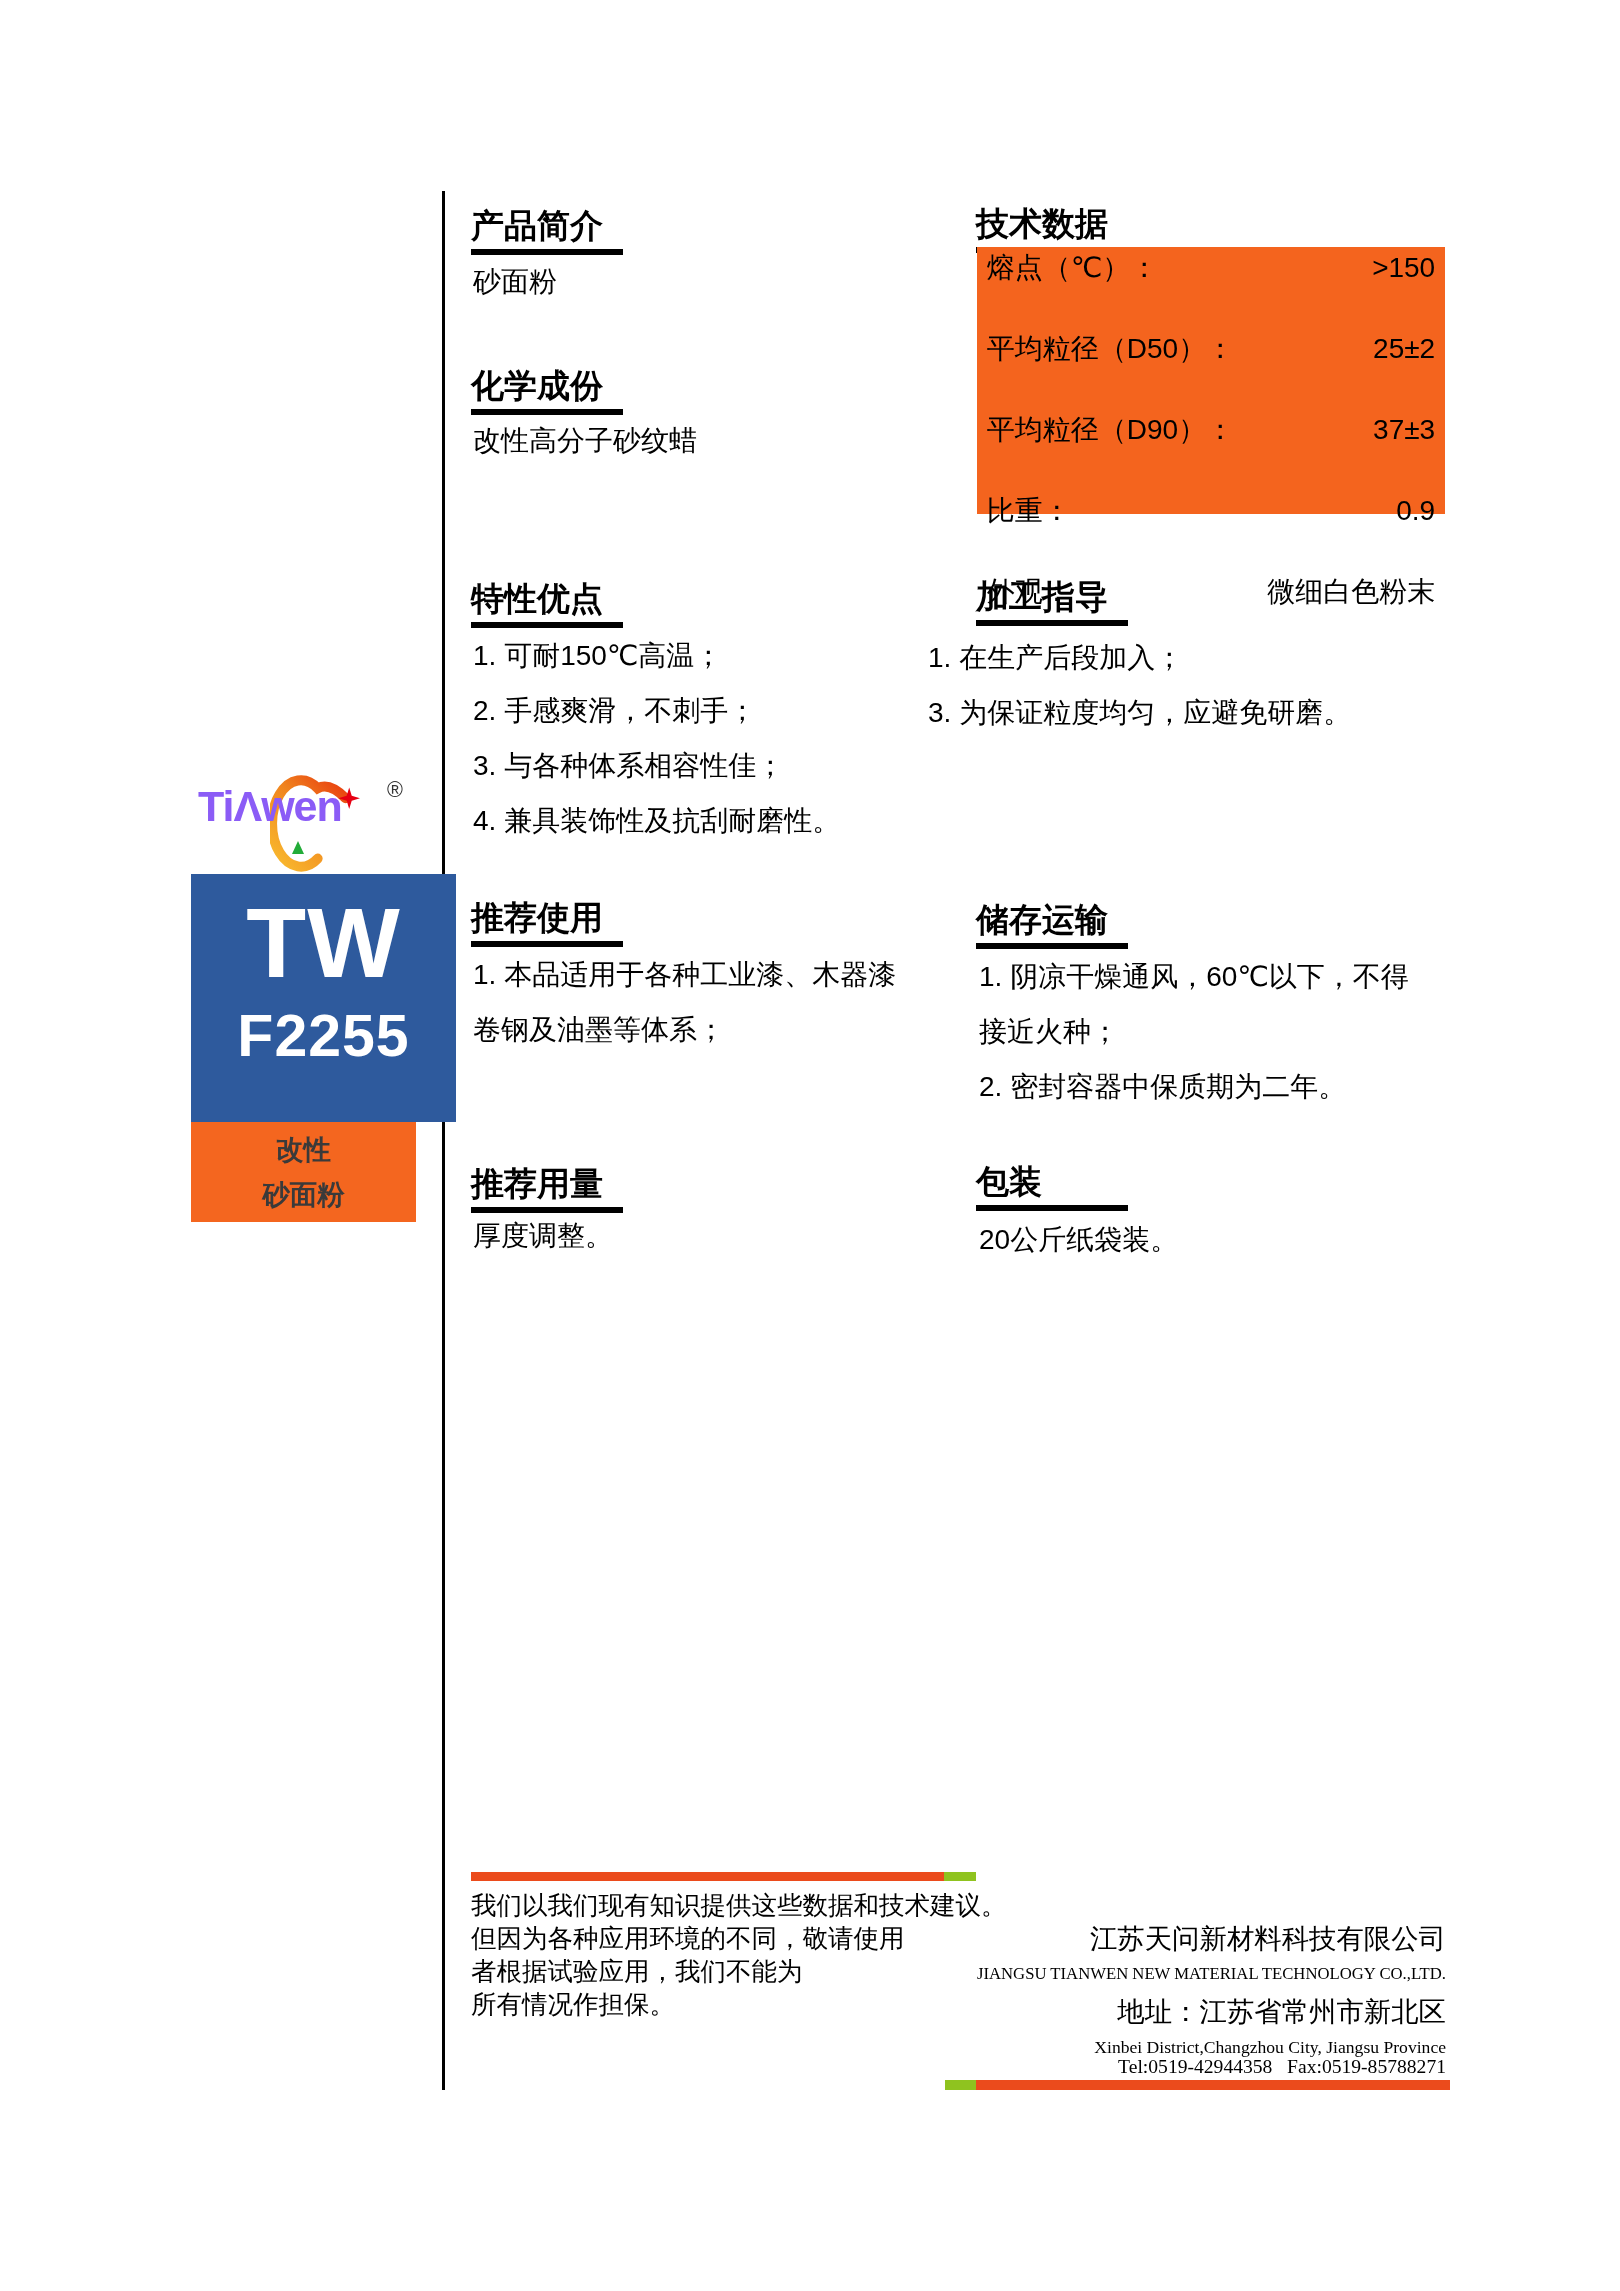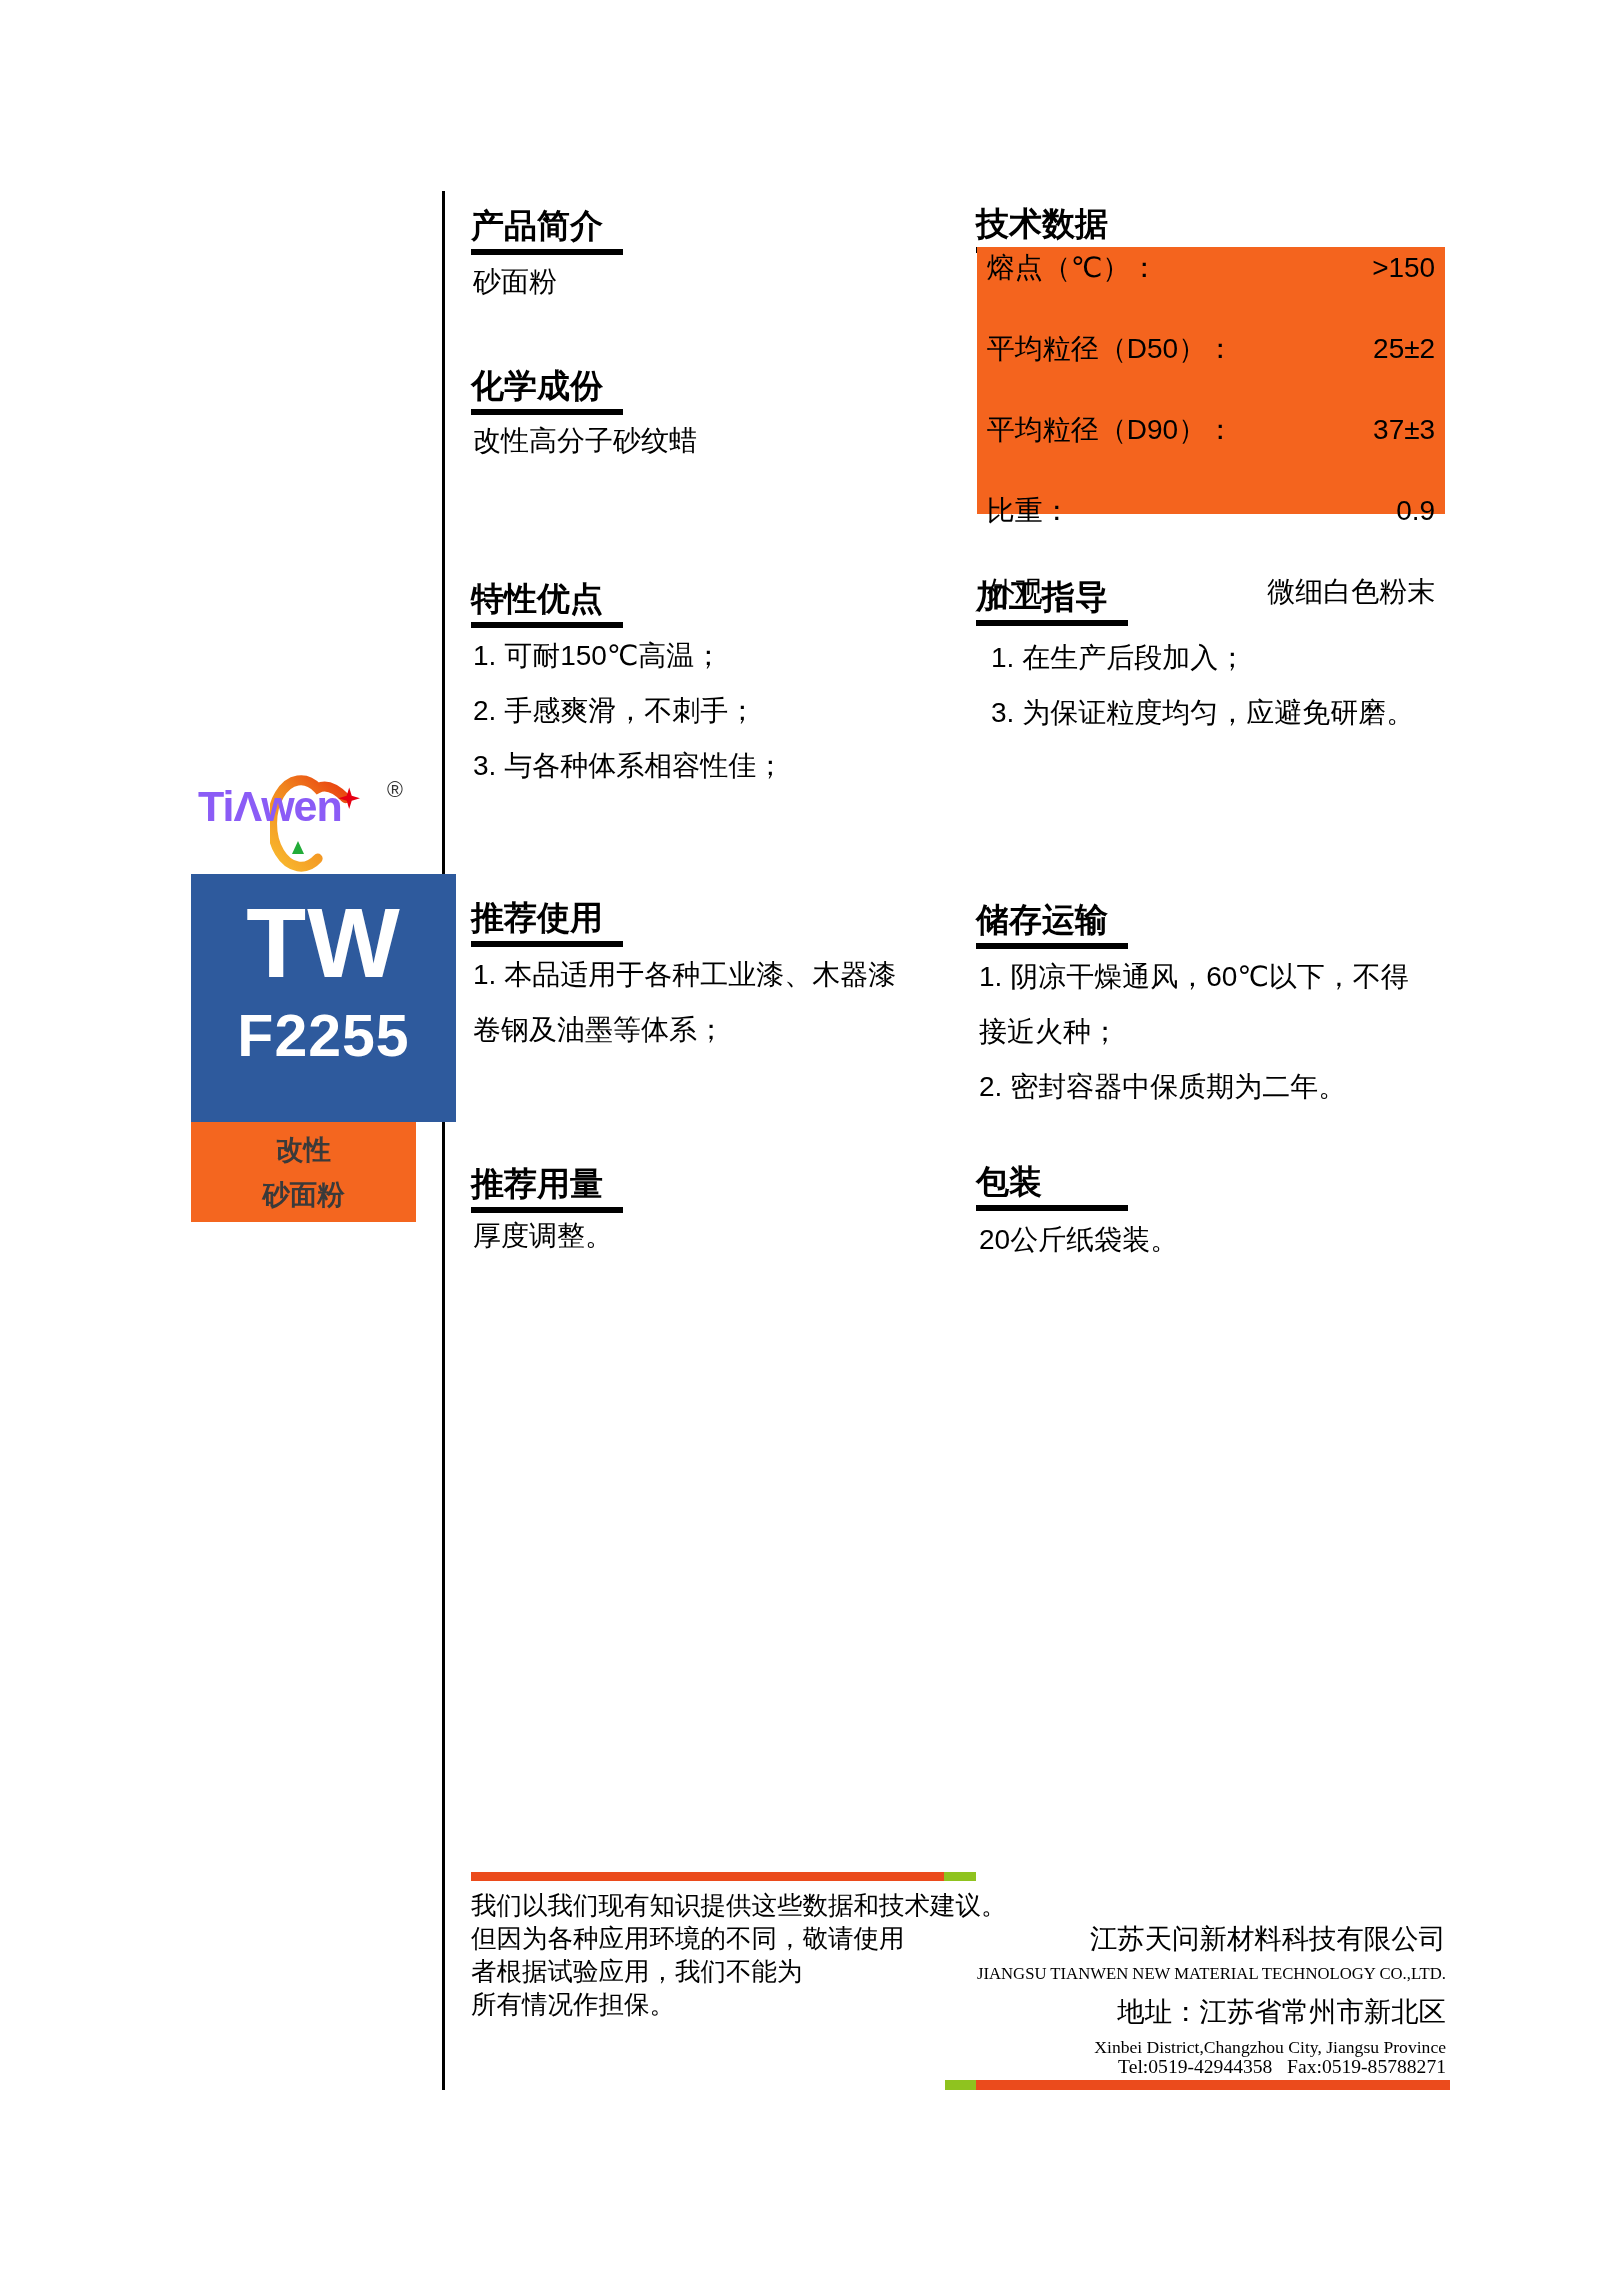--- a/index.html
+++ b/index.html
@@ -92,20 +92,21 @@
   <div class="body-text" style="left:473px;top:265px">砂面粉</div>
 
   <div class="sec-title" style="left:471px;top:366px">化学成份</div>
   <div class="body-text" style="left:473px;top:424px">改性高分子砂纹蜡</div>
 
   <div class="sec-title" style="left:471px;top:579px">特性优点</div>
   <div class="item-list" style="left:473px;top:628px">
     <div>1. 可耐150℃高温；</div>
     <div>2. 手感爽滑，不刺手；</div>
     <div>3. 与各种体系相容性佳；</div>
+    <div>4. 兼具装饰性及抗刮耐磨性。</div>
   </div>
 
   <div class="sec-title" style="left:471px;top:898px">推荐使用</div>
   <div class="item-list" style="left:473px;top:947px">
     <div>1. 本品适用于各种工业漆、木器漆</div>
     <div>卷钢及油墨等体系；</div>
   </div>
 
   <div class="sec-title" style="left:471px;top:1164px">推荐用量</div>
   <div class="item-list lh62" style="left:473px;top:1205px">
@@ -130,21 +131,21 @@
       <span>比重：</span>
       <span>0.9</span>
     </div>
     <div class="trow">
       <span>外观：</span>
       <span>微细白色粉末</span>
     </div>
   </div>
 
   <div class="sec-title" style="left:976px;top:577px">加工指导</div>
-  <div class="item-list" style="left:991px;top:630px">
+  <div class="item-list" style="left:928px;top:630px">
     <div>1. 在生产后段加入；</div>
     <div>3. 为保证粒度均匀，应避免研磨。</div>
   </div>
 
   <div class="sec-title" style="left:976px;top:900px">储存运输</div>
   <div class="item-list" style="left:979px;top:949px">
     <div>1. 阴凉干燥通风，60℃以下，不得</div>
     <div>接近火种；</div>
     <div>2. 密封容器中保质期为二年。</div>
   </div>

